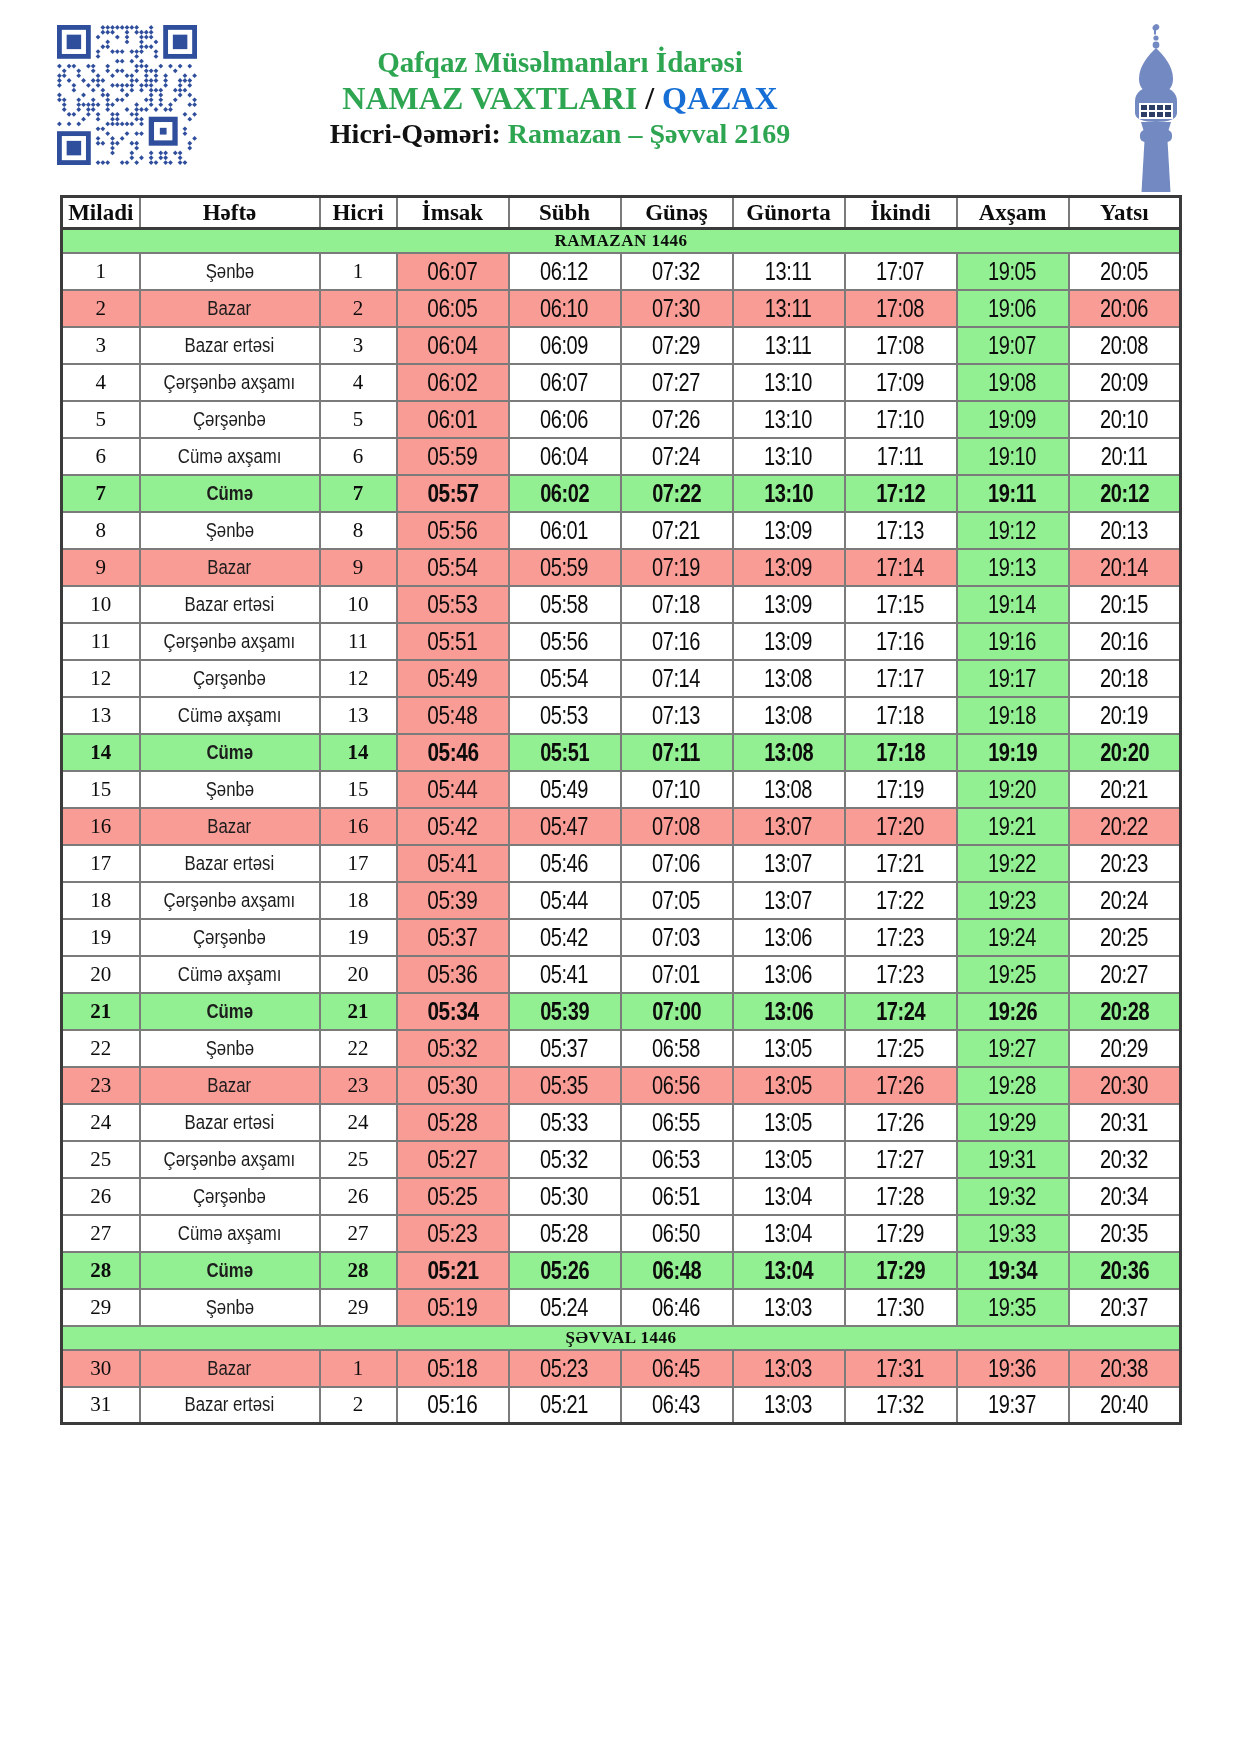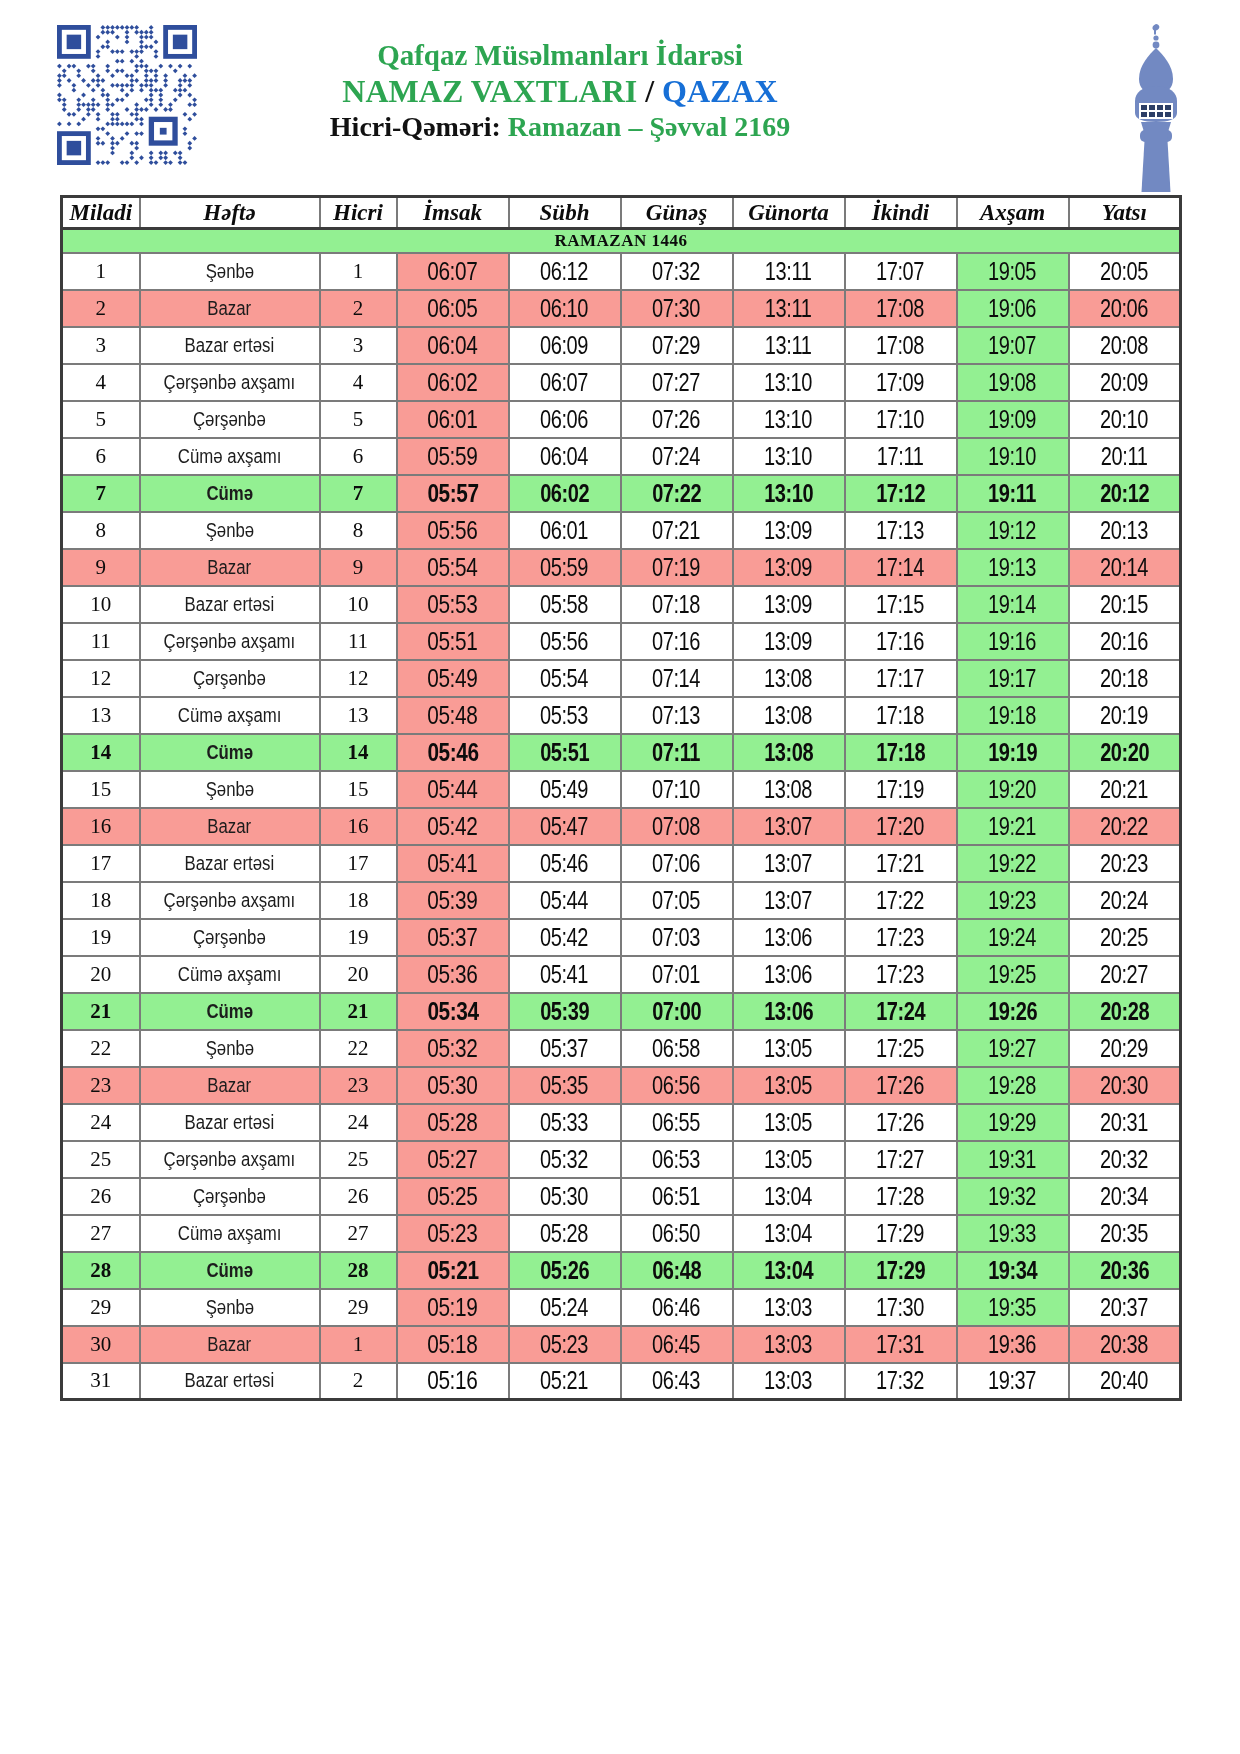--- a/index.html
+++ b/index.html
@@ -17,21 +17,21 @@
   html,body{margin:0;padding:0;}
   body{
     width:1240px;height:1754px;position:relative;background:#ffffff;
     font-family:"Liberation Serif","DejaVu Serif",serif;overflow:hidden;
   }
   
   .qr-wrap{position:absolute;left:57px;top:25px;width:140px;height:140px;}
   .qr-wrap svg{width:100%;height:100%;display:block;}
   .minaret-wrap{position:absolute;left:1126px;top:24px;width:60px;height:168px;}
   .minaret-wrap svg{width:100%;height:100%;display:block;}
-  .titles{position:absolute;left:0;top:38px;width:1120px;text-align:center;font-family:Liberation Serif, serif;}
+  .titles{position:absolute;left:0;top:45px;width:1120px;text-align:center;font-family:Liberation Serif, serif;}
   .titles .line{white-space:nowrap;}
   .line1{font-size:29px;font-weight:bold;color:var(--title-green);line-height:34px;}
   .line2{font-size:32px;font-weight:bold;line-height:38px;color:#111;}
   .line2 .ttl{color:var(--title-green);}
   .line2 .city{color:var(--city-blue);}
   .line3{font-size:28px;font-weight:bold;line-height:33px;color:#111;}
   .line3 .val{color:var(--month-brown);}
   .line4{font-size:28px;font-weight:bold;line-height:33px;color:#111;}
   .line4 .val{color:var(--title-green);}
   
@@ -39,21 +39,21 @@
     position:absolute;left:60px;top:195px;width:1119px;
     border-collapse:collapse;table-layout:fixed;
     border:3px solid var(--border-dark);
   }
   th,td{
     border:2px solid var(--border-gray);
     text-align:center;vertical-align:middle;padding:0;background:#fff;color:#0c0c0c;
   }
   thead th{
     height:32px;font-family:"Liberation Serif","DejaVu Serif",serif;
-    font-size:23px;font-weight:bold;border-bottom:3px solid var(--border-dark);font-style:italic;
+    font-size:23px;font-weight:bold;border-bottom:3px solid var(--border-dark);
   }
   td.section{
     height:24px;background:var(--green-bg);
     font-size:17px;font-weight:bold;letter-spacing:0.5px;
   }
   tbody td{height:37px;}
   td .v{display:inline-block;}
   td.num .v{font-family:"Liberation Serif","DejaVu Serif",serif;font-size:21px;}
   td.week .v{
     font-family:"Liberation Sans","DejaVu Sans",sans-serif;font-size:20px;color:#1c1c1c;
@@ -745,20 +745,23 @@
         <td class="week"><span class="v">Şənbə</span></td>
         <td class="num"><span class="v">29</span></td>
         <td class="time imsak hl-pink"><span class="v">05:19</span></td>
         <td class="time"><span class="v">05:24</span></td>
         <td class="time"><span class="v">06:46</span></td>
         <td class="time"><span class="v">13:03</span></td>
         <td class="time"><span class="v">17:30</span></td>
         <td class="time hl-green"><span class="v">19:35</span></td>
         <td class="time"><span class="v">20:37</span></td>
       </tr>
+      <tr>
+        <td colspan="10" class="section">ŞƏVVAL 1446</td>
+      </tr>
       <tr class="sunday">
         <td class="num"><span class="v">30</span></td>
         <td class="week"><span class="v">Bazar</span></td>
         <td class="num"><span class="v">1</span></td>
         <td class="time imsak"><span class="v">05:18</span></td>
         <td class="time"><span class="v">05:23</span></td>
         <td class="time"><span class="v">06:45</span></td>
         <td class="time"><span class="v">13:03</span></td>
         <td class="time"><span class="v">17:31</span></td>
         <td class="time"><span class="v">19:36</span></td>

